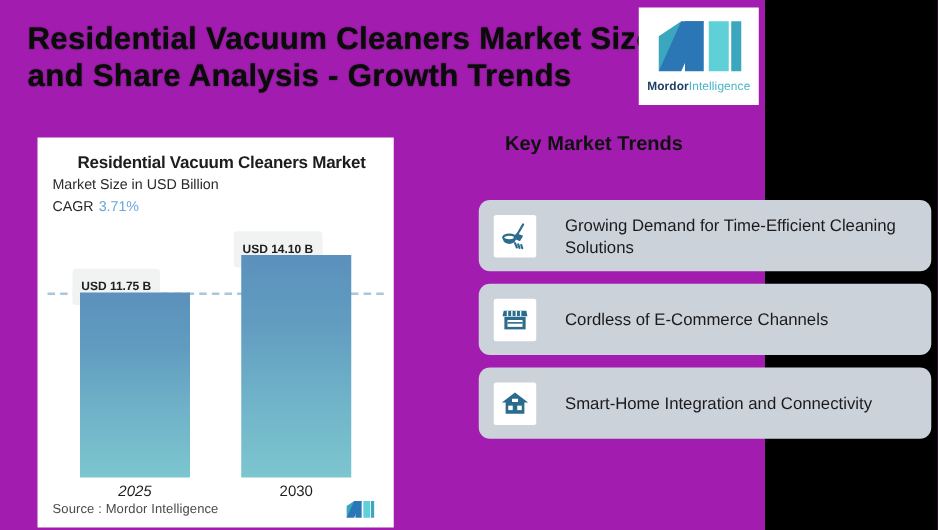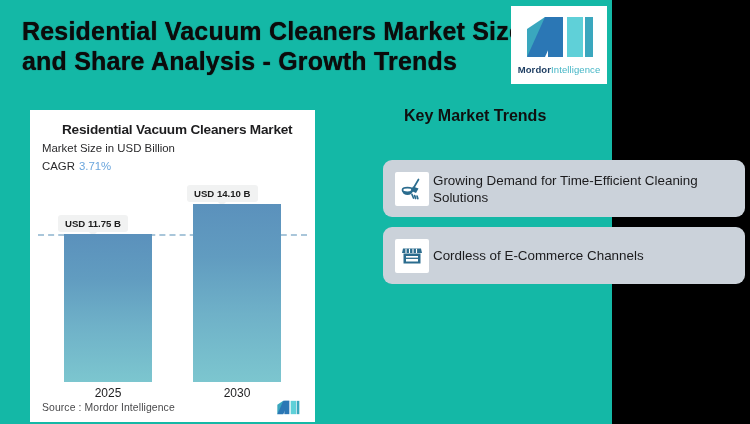--- a/index.html
+++ b/index.html
@@ -2,21 +2,21 @@
 <html><head>
 <meta charset="utf-8">
 <style>
   * { margin:0; padding:0; box-sizing:border-box; }
   html, body {
     width:750px; height:424px;
     background:#000000;
     font-family:"Liberation Sans", sans-serif;
     overflow:hidden;
   }
-  #stage { position:relative; width:612px; height:424px; background:#14b8a6; }
+  #stage { position:relative; width:612px; height:424px; background:#a21caf; }
 
   
   .page-title{
     position:absolute; left:22px; top:16px; width:600px;
     font-size:25px; line-height:30px; font-weight:700;
     color:#0b0b0b; letter-spacing:.2px;
     text-shadow:0 0 1px #151515;
     filter: blur(0.4px);
     white-space:pre-line;
   }
@@ -58,53 +58,53 @@
   .bar{
     position:absolute; bottom:0;
     background:linear-gradient(180deg,#5b91bc 0%, #619cc0 30%, #6fb1c8 62%, #7cc6cf 100%);
   }
   .bar.b2025{ left:34px; width:88px; height:148px; }
   .bar.b2030{ left:163px; width:88px; height:178px; }
 
   .bar-label{
     position:absolute;
     background:#f1f2f2; border-radius:3px;
-    padding:3px 7px;
+    padding:9px 7px;
     font-size:9.6px; font-weight:700; color:#202020; white-space:nowrap;
   }
   .bar-label::after{
     content:""; position:absolute; left:50%; bottom:-4px; margin-left:-4px;
     border-left:4px solid transparent; border-right:4px solid transparent;
     border-top:4px solid #f1f2f2;
   }
   .bar-label.l2025{ left:28px; top:33px; }
   .bar-label.l2030{ left:157px; top:3px; }
 
   .axis-label{
     position:absolute; top:204px;
     font-size:12px; color:#1d1d1f; text-align:center; width:88px;
   }
-  .axis-label.a2025{ left:34px; }
+  .axis-label.a2025{ left:34px;font-style:italic; }
   .axis-label.a2030{ left:163px;text-align:center; }
 
   .source{
     position:absolute; left:12px; bottom:9px;
     font-size:10.4px; color:#4a4a4c; letter-spacing:.1px;
   }
   .source-mark{ position:absolute; right:15px; bottom:7px; width:24px; height:15px; }
 
   
   .panel-heading{
     position:absolute; left:404px; top:107px; width:300px;
     font-size:16px; font-weight:600; color:#101010;
     filter: blur(0.5px);
   }
   .trend-list{ position:absolute; left:383px; top:160px; width:362px; }
   .trend-card{
-    display:flex; align-items:center; gap:4px;
+    display:flex; align-items:center; gap:23px;
     background:#cbd2da; border-radius:9px;
     padding:9px 12px; margin-bottom:10px;
     min-height:57px;
   }
   .trend-card:last-child{ margin-bottom:0; }
   .trend-icon{
     flex:0 0 auto; width:34px; height:34px;
     background:#ffffff; border-radius:2px;
     display:flex; align-items:center; justify-content:center;
   }
@@ -192,15 +192,26 @@
           <path d="M3 4.5 H21 L22 9 H2 Z" fill="#2b6c8e" stroke="none"></path>
           <path d="M6 4.8 V9 M9.5 4.8 V9 M13 4.8 V9 M16.5 4.8 V9" stroke="#fff" stroke-width="1.1"></path>
           <rect x="3.5" y="9.5" width="17" height="10" fill="#2b6c8e" stroke="none"></rect>
           <rect x="6" y="12" width="12" height="5.5" fill="#fff" stroke="none"></rect>
           <path d="M6 14.3 H18" stroke="#2b6c8e" stroke-width="1.3"></path>
         </svg>
       </div>
       <div class="trend-text">Cordless of E-Commerce Channels</div>
     </div>
 
+    <div class="trend-card">
+      <div class="trend-icon">
+        <svg viewBox="0 0 24 24" fill="none" stroke="#2b6c8e" stroke-width="1.5">
+          <path d="M12 3 L22.5 11 H19.5 V20 H4.5 V11 H1.5 Z" fill="#2b6c8e" stroke="none"></path>
+          <rect x="6.6" y="13.5" width="3.6" height="3.6" fill="#fff" stroke="none"></rect>
+          <rect x="13.8" y="13.5" width="3.6" height="3.6" fill="#fff" stroke="none"></rect>
+          <rect x="9.6" y="8" width="4.8" height="2.6" fill="#fff" stroke="none"></rect>
+        </svg>
+      </div>
+      <div class="trend-text">Smart-Home Integration and Connectivity</div>
+    </div>
 
   </div>
 </div>
 
 </body></html>

